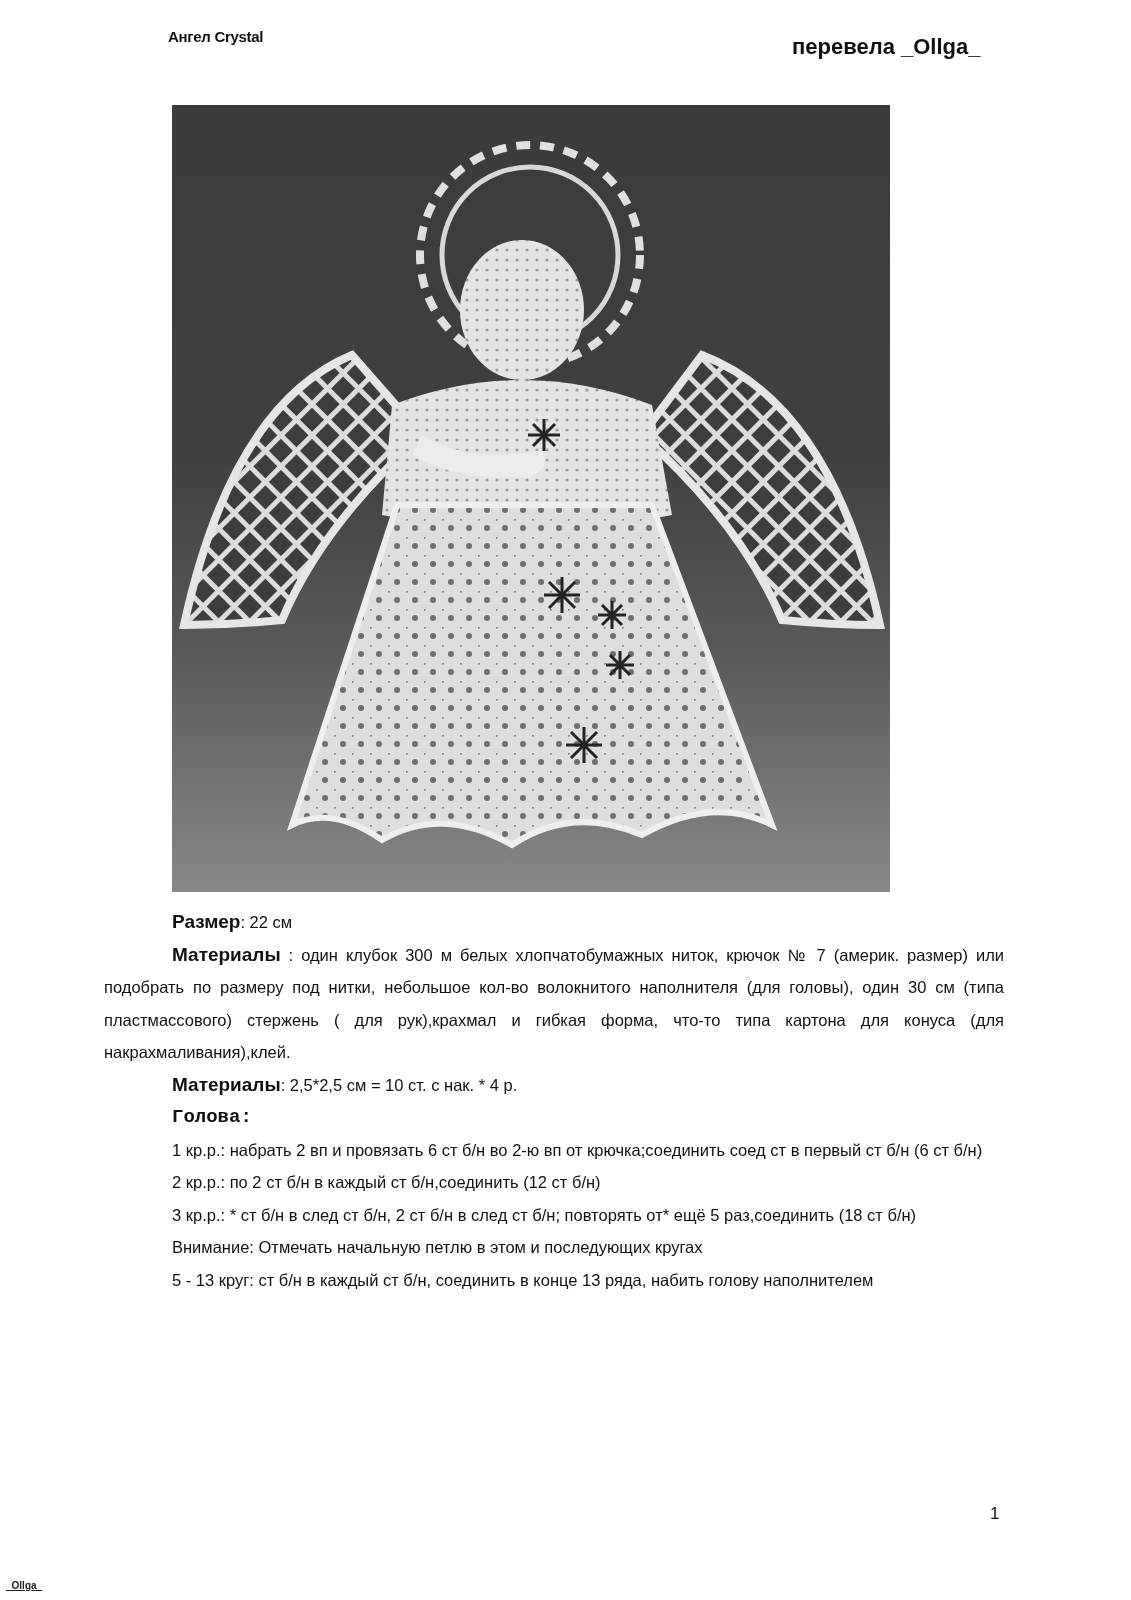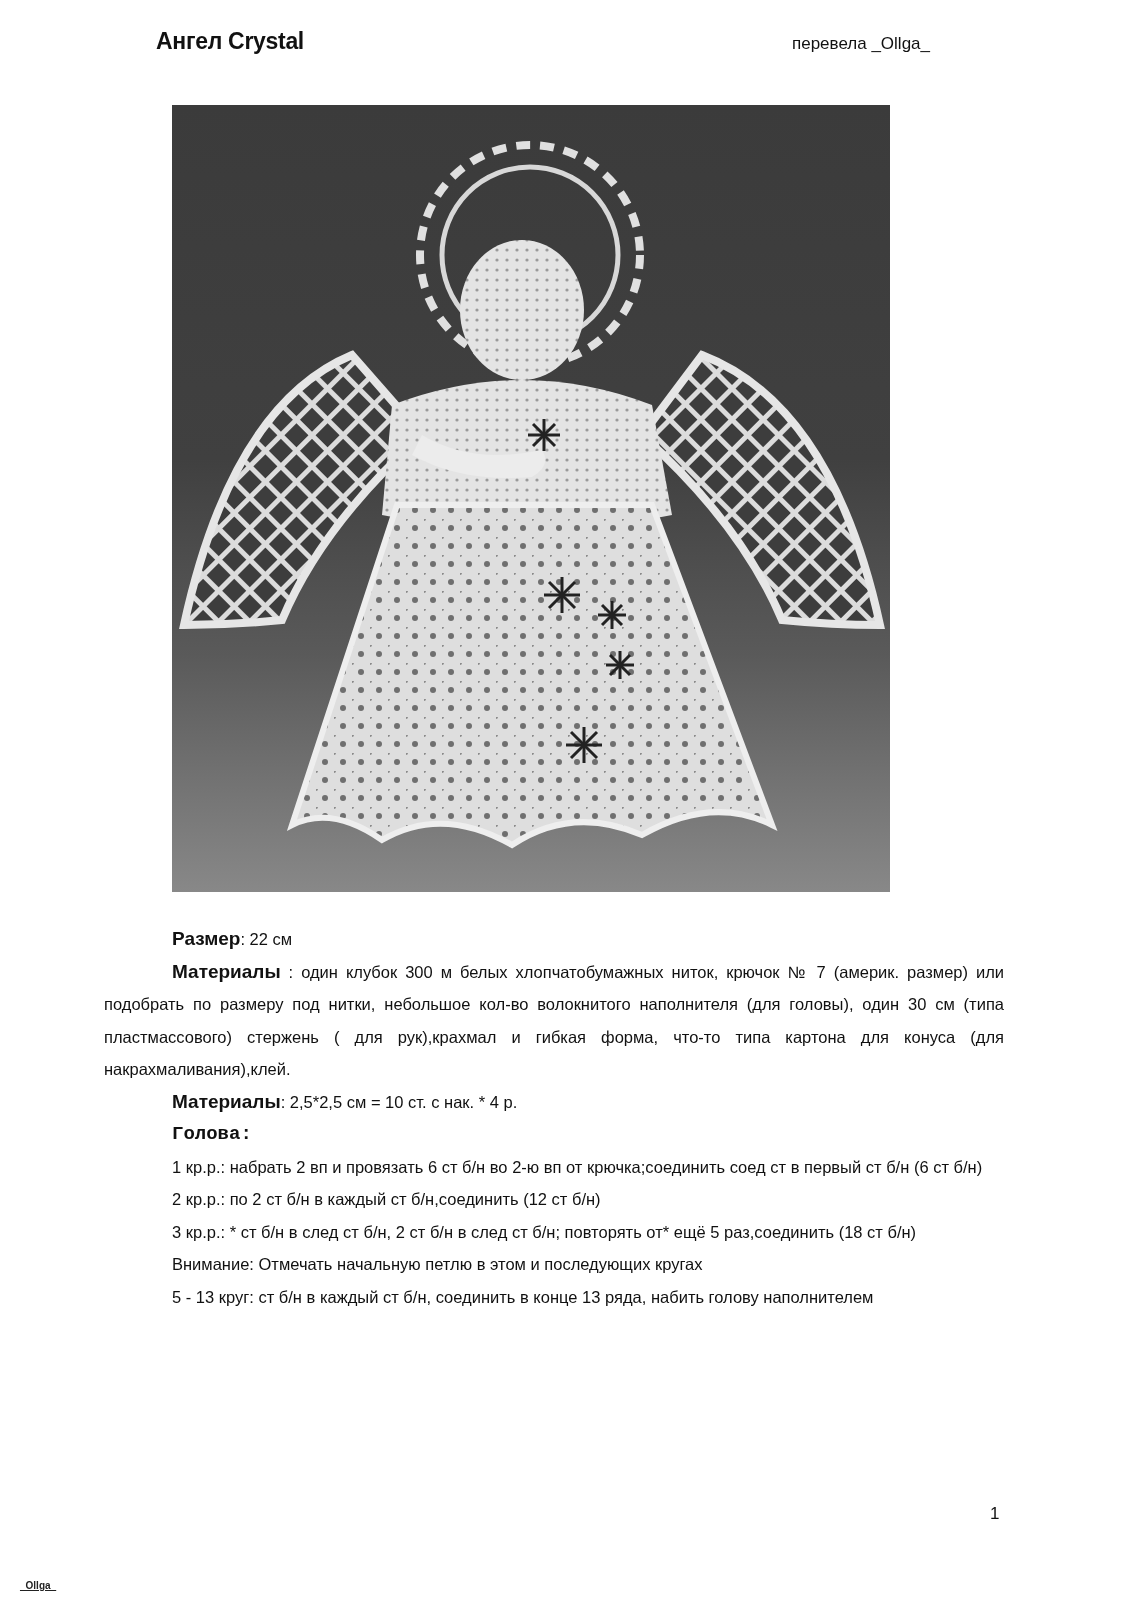--- a/index.html
+++ b/index.html
@@ -1,30 +1,30 @@
 <!DOCTYPE html>
 <html><head>
 <meta charset="utf-8">
 <style>
   html, body { margin:0; padding:0; background:#ffffff; }
   body { width:1131px; height:1600px; position:relative; overflow:hidden;
          font-family:"Liberation Sans", sans-serif; color:#111; }
-  .title { position:absolute; left:156px; top:28px; font-size:23px; font-weight:bold; letter-spacing:-0.3px; }
-  .translator { position:absolute; left:792px; top:34px; font-size:17px; font-weight:normal; }
+  .title { position:absolute; left:168px; top:28px; font-size:15px; font-weight:bold; letter-spacing:-0.3px; }
+  .translator { position:absolute; left:792px; top:34px; font-size:22px; font-weight:bold; }
   .photo { position:absolute; left:172px; top:105px; width:718px; height:787px; overflow:hidden;
            background:linear-gradient(180deg,#3b3b3b 0%,#404040 45%,#5a5a5a 70%,#888 100%); }
   .photo svg { position:absolute; left:0; top:0; }
-  .body-text { position:absolute; left:104px; top:906px; width:900px; font-size:16.5px; line-height:32.5px;margin-top:17px; }
+  .body-text { position:absolute; left:104px; top:906px; width:900px; font-size:16.5px; line-height:32.5px; }
   .p { margin:0; text-align:justify; }
   .ind { padding-left:68px; }
   .hang { text-indent:68px; }
   .lbl { font-weight:bold; font-size:19px; }
   .h { font-weight:bold; font-size:19px; padding-left:68px;font-family:Liberation Mono, monospace; }
   .page-num { position:absolute; left:990px; top:1504px; font-size:17px; }
-  .watermark { position:absolute; left:20px; top:1580px; font-size:10px; font-weight:bold; color:#222;
+  .watermark { position:absolute; left:6px; top:1580px; font-size:10px; font-weight:bold; color:#222;
                text-decoration:underline; }
 </style>
 </head>
 <body>
 
 <div class="title">Ангел Crystal</div>
 <div class="translator">перевела _Ollga_</div>
 
 <div class="photo" title="Crocheted white lace angel with halo, mesh wings and pineapple-pattern skirt decorated with dark snowflakes">
   <svg width="718" height="787" viewBox="0 0 718 787">

